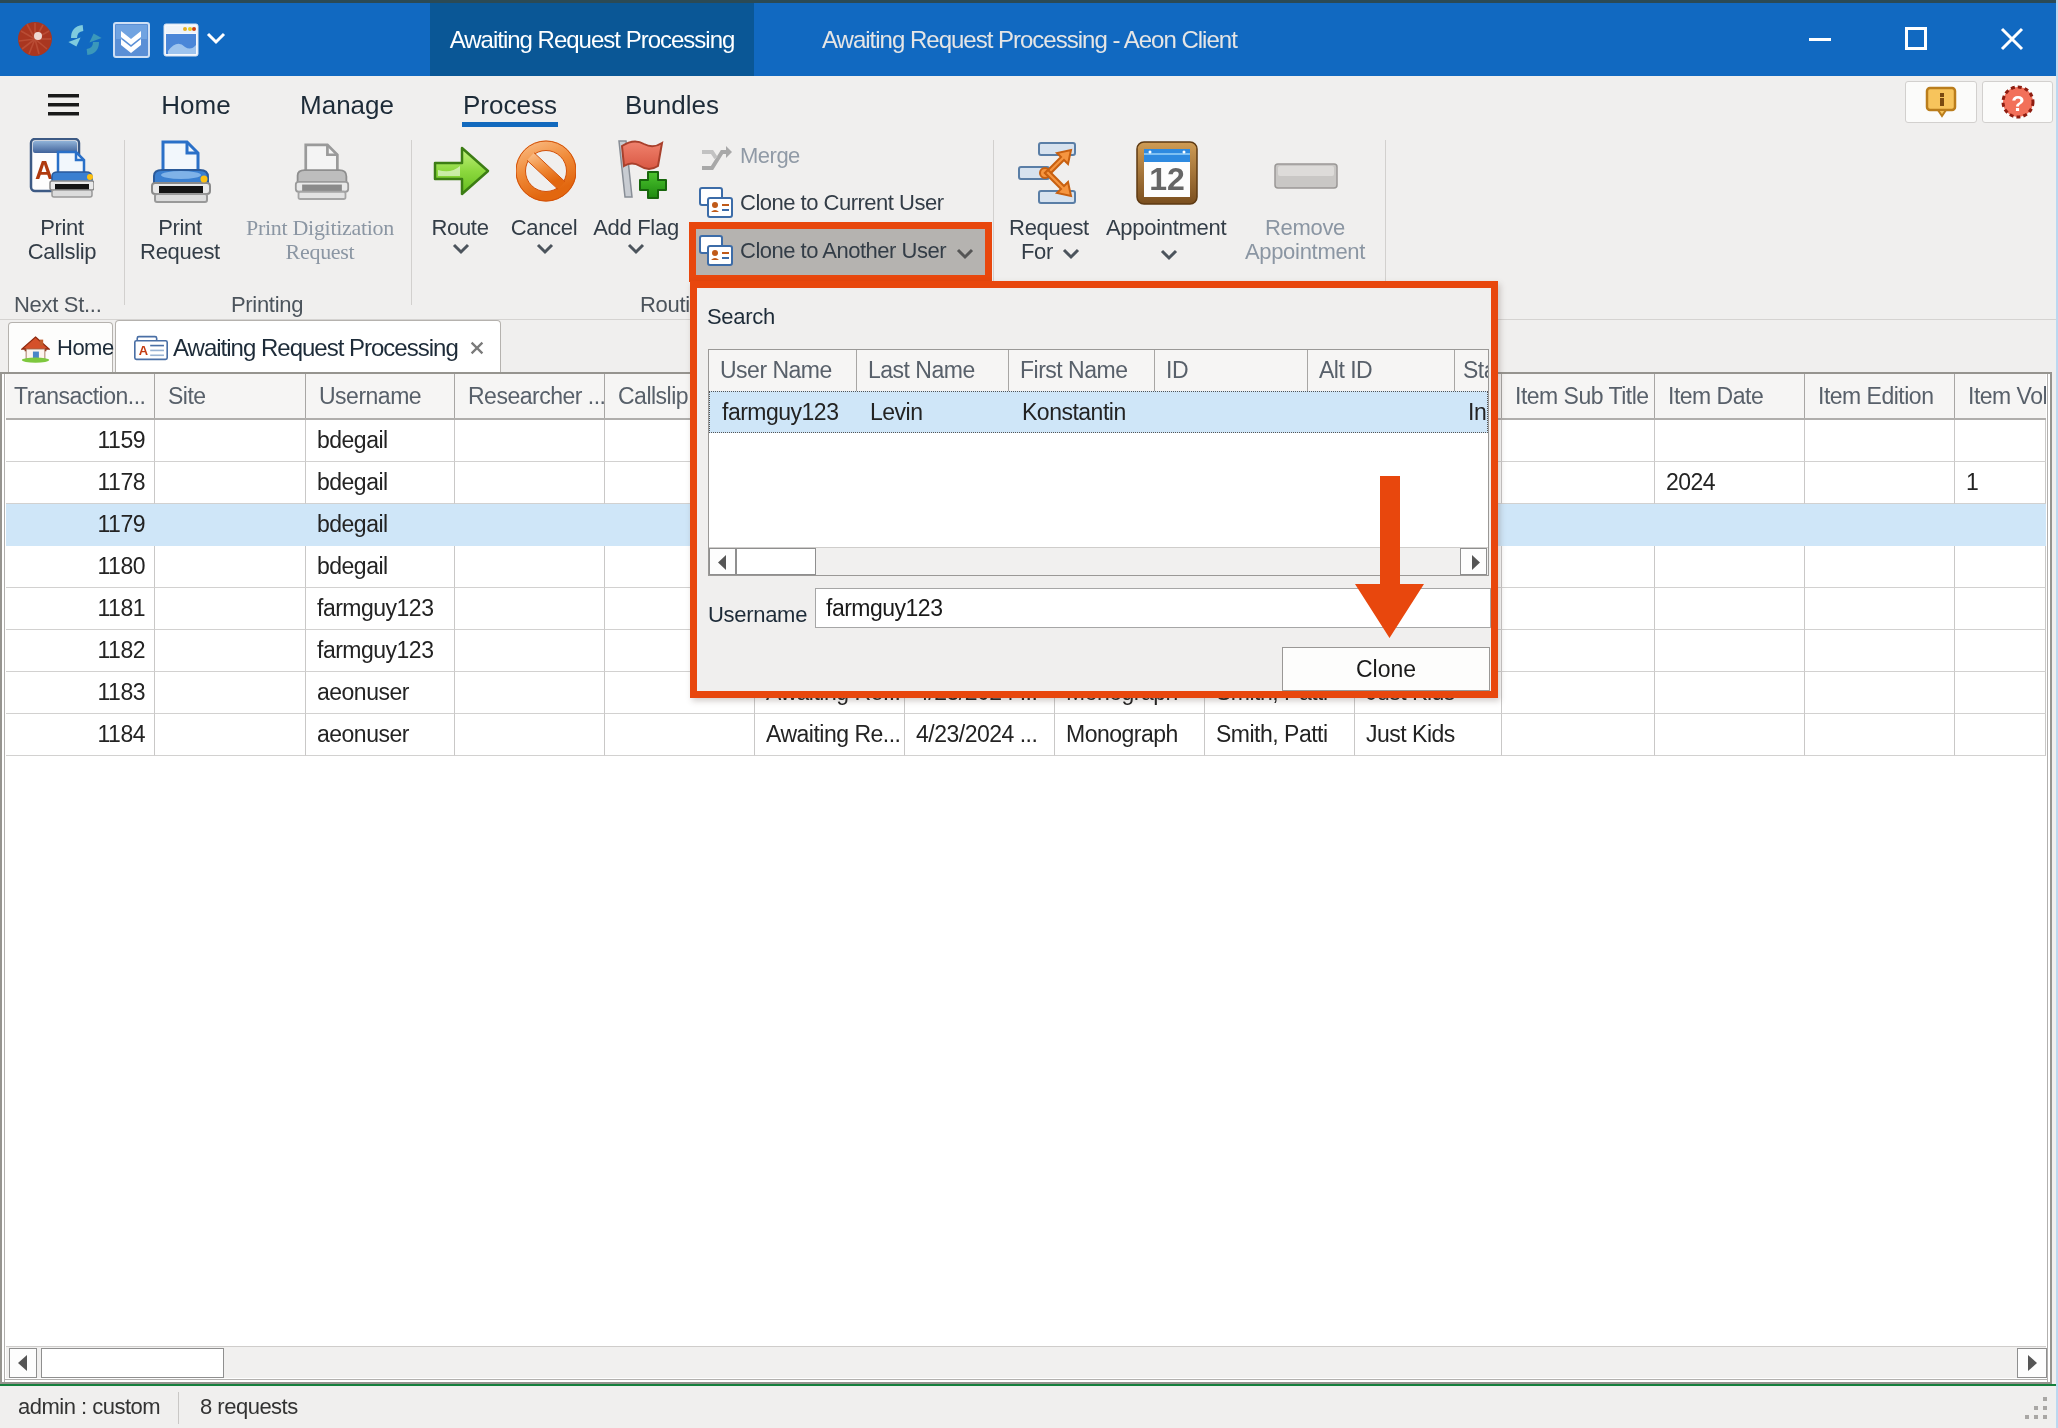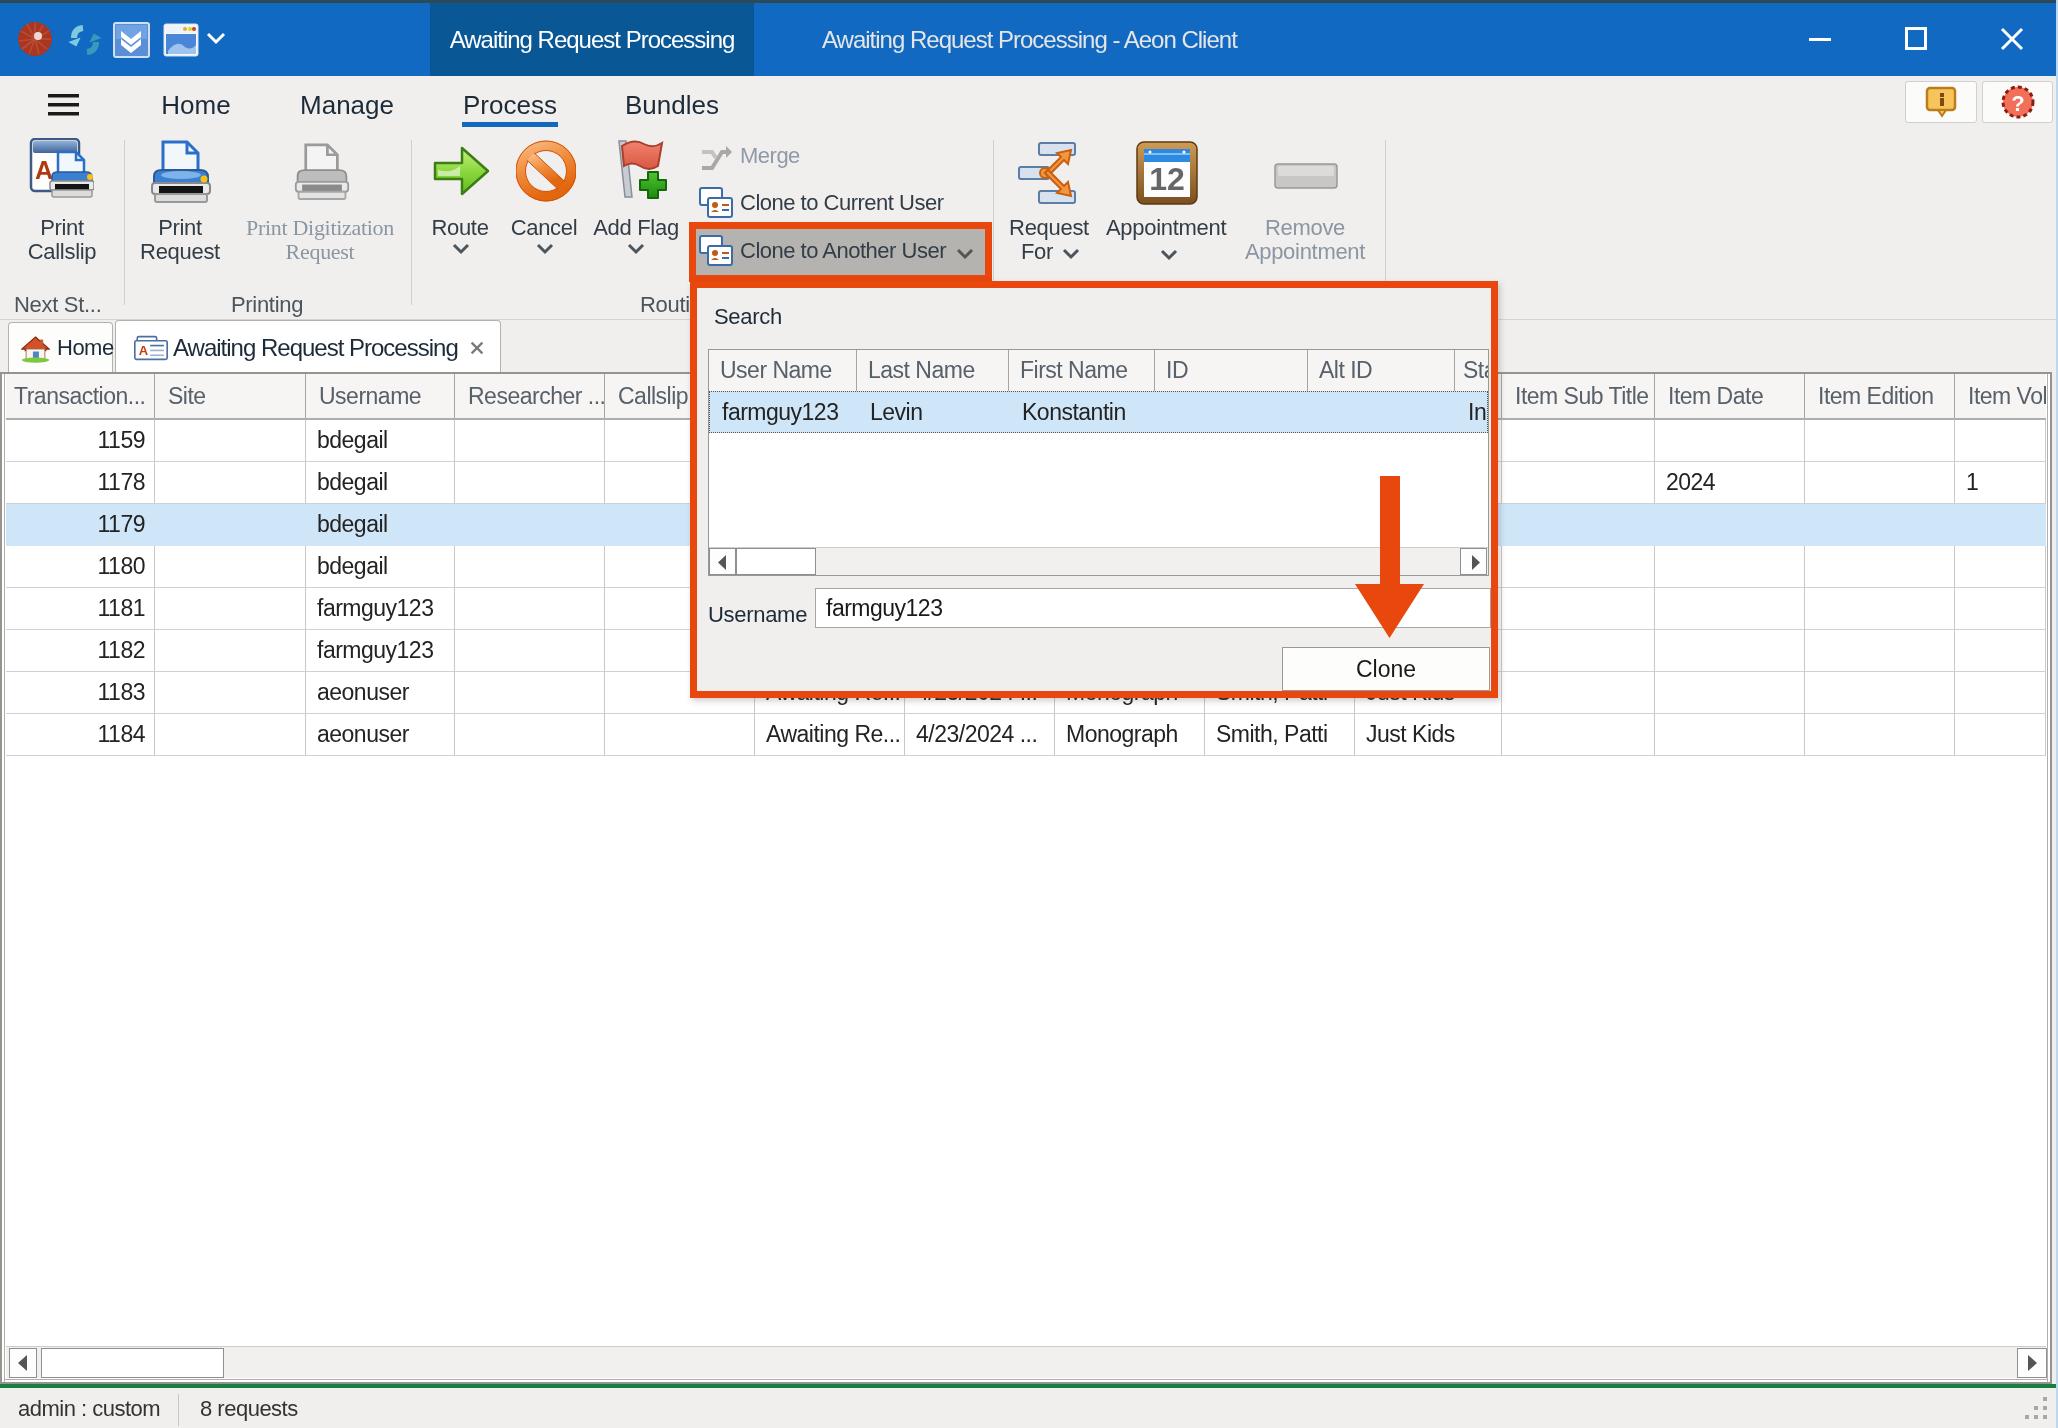--- a/index.html
+++ b/index.html
@@ -33,21 +33,21 @@
   .grow { position:absolute; left:4px; width:2040px; height:42px; }
   .gcell { position:absolute; top:0; height:42px; line-height:41px; font-size:23px; letter-spacing:-0.5px; color:#232323; padding-left:11px; border-right:1px solid #c9c8c7; border-bottom:1px solid #d2d1d0; overflow:hidden; white-space:nowrap; }
   .gcell.num { text-align:right; padding-right:9px; padding-left:0; }
 
   
   #hscroll { position:absolute; left:4px; top:972px; width:2040px; height:32px; background:#f1f0ef; border-top:1px solid #cfcdcb; }
   .sbtn { position:absolute; top:1px; width:29px; height:30px; background:#fdfdfd; border:1px solid #8f8f8f; }
   .sthumb { position:absolute; top:1px; height:30px; background:#fff; border:1px solid #8f8f8f; }
 
   
-  #status { position:absolute; left:0; top:1384px; width:2058px; height:44px; background:#f0efee; border-top:4px solid #15803d; font-size:22px; letter-spacing:-0.5px; color:#333; }
+  #status { position:absolute; left:0; top:1384px; width:2058px; height:44px; background:#f0efee; border-top:2px solid #15803d; font-size:22px; letter-spacing:-0.5px; color:#333; }
 
   
   #btnrect { position:absolute; left:689px; top:222px; width:303px; height:60px; border:7px solid #e8470d; background:transparent; }
   #popup { position:absolute; left:690px; top:281px; width:808px; height:417px; border:7px solid #e8470d; background:#f0efee; box-shadow:2px 3px 6px rgba(80,60,50,0.25); }
   .ptxt { position:absolute; font-size:22px; letter-spacing:-0.3px; color:#1d2b38; white-space:nowrap; }
   .pfield { position:absolute; background:#fff; border:1px solid #a6a6a6; font-size:23px; letter-spacing:-0.5px; color:#1a1a1a; }
   #ptable { position:absolute; left:11px; top:61px; width:781px; height:227px; background:#fff; border:1px solid #9a9896; }
   .phcell { position:absolute; top:0; height:41px; line-height:41px; font-size:23px; letter-spacing:-0.5px; color:#58606a; padding-left:11px; border-right:1px solid #a8a6a4; background:#f6f5f4; overflow:hidden; white-space:nowrap; }
   .pdcell { position:absolute; top:41px; height:42px; line-height:42px; font-size:23px; letter-spacing:-0.5px; color:#232323; padding-left:13px; overflow:hidden; white-space:nowrap; }
   #prow { position:absolute; left:0; top:41px; width:779px; height:42px; background:#cfe6f8; outline:1px dotted #555; outline-offset:-1px; }
@@ -520,21 +520,21 @@
     <rect x="10" y="10" width="4" height="4"></rect>
       <rect x="19" y="10" width="4" height="4"></rect>
     <rect x="1" y="19" width="4" height="4"></rect>
       <rect x="10" y="19" width="4" height="4"></rect>
       <rect x="19" y="19" width="4" height="4"></rect>
   </g>
 </svg>
 
 <div id="btnrect"></div>
 <div id="popup">
-  <div class="ptxt" style="left:17px;top:16px;text-align:right;">Search</div>
+  <div class="ptxt" style="left:10px;top:16px;text-align:right;">Search</div>
   <div id="ptable">
     <div class="phcell" style="left:0px;width:148px;">User Name</div>
     <div class="phcell" style="left:148px;width:152px;">Last Name</div>
     <div class="phcell" style="left:300px;width:146px;">First Name</div>
     <div class="phcell" style="left:446px;width:153px;">ID</div>
     <div class="phcell" style="left:599px;width:147px;">Alt ID</div>
     <div class="phcell" style="left:746px;width:33px;border-right:none;padding-left:8px;">Sta</div>
     <div id="prow"></div>
     <div class="pdcell" style="left:0px;width:148px;">farmguy123</div>
     <div class="pdcell" style="left:148px;width:152px;">Levin</div>

